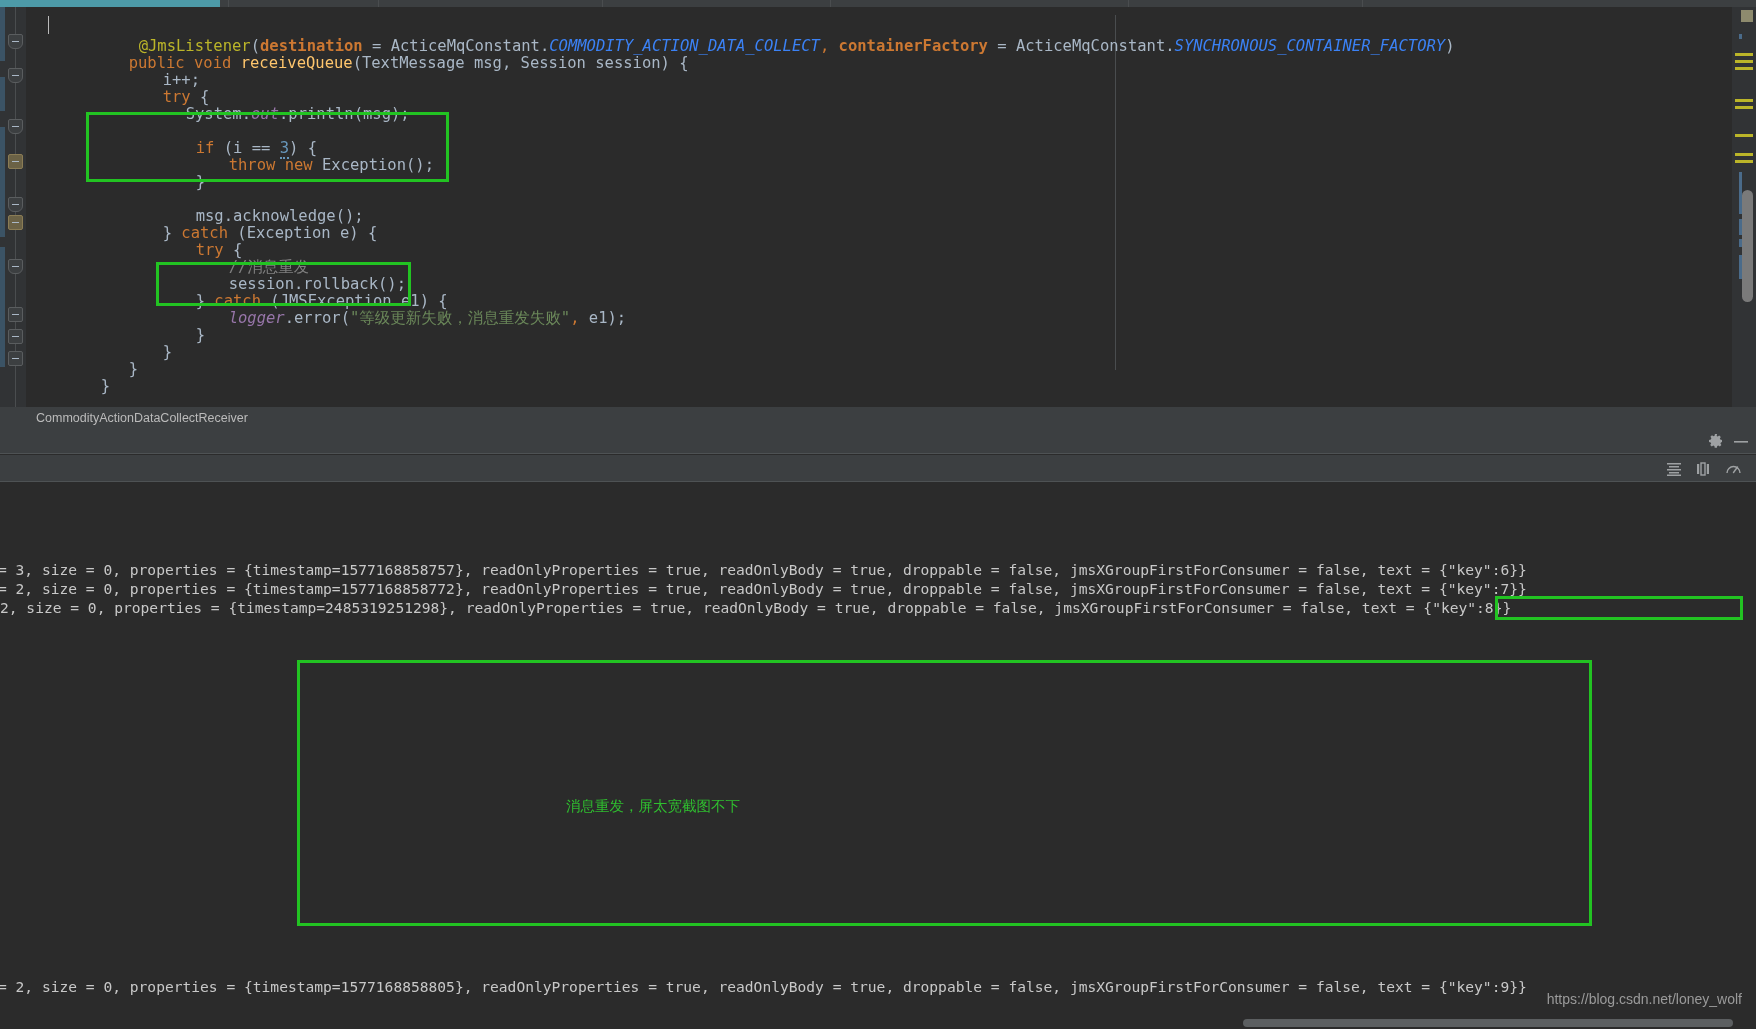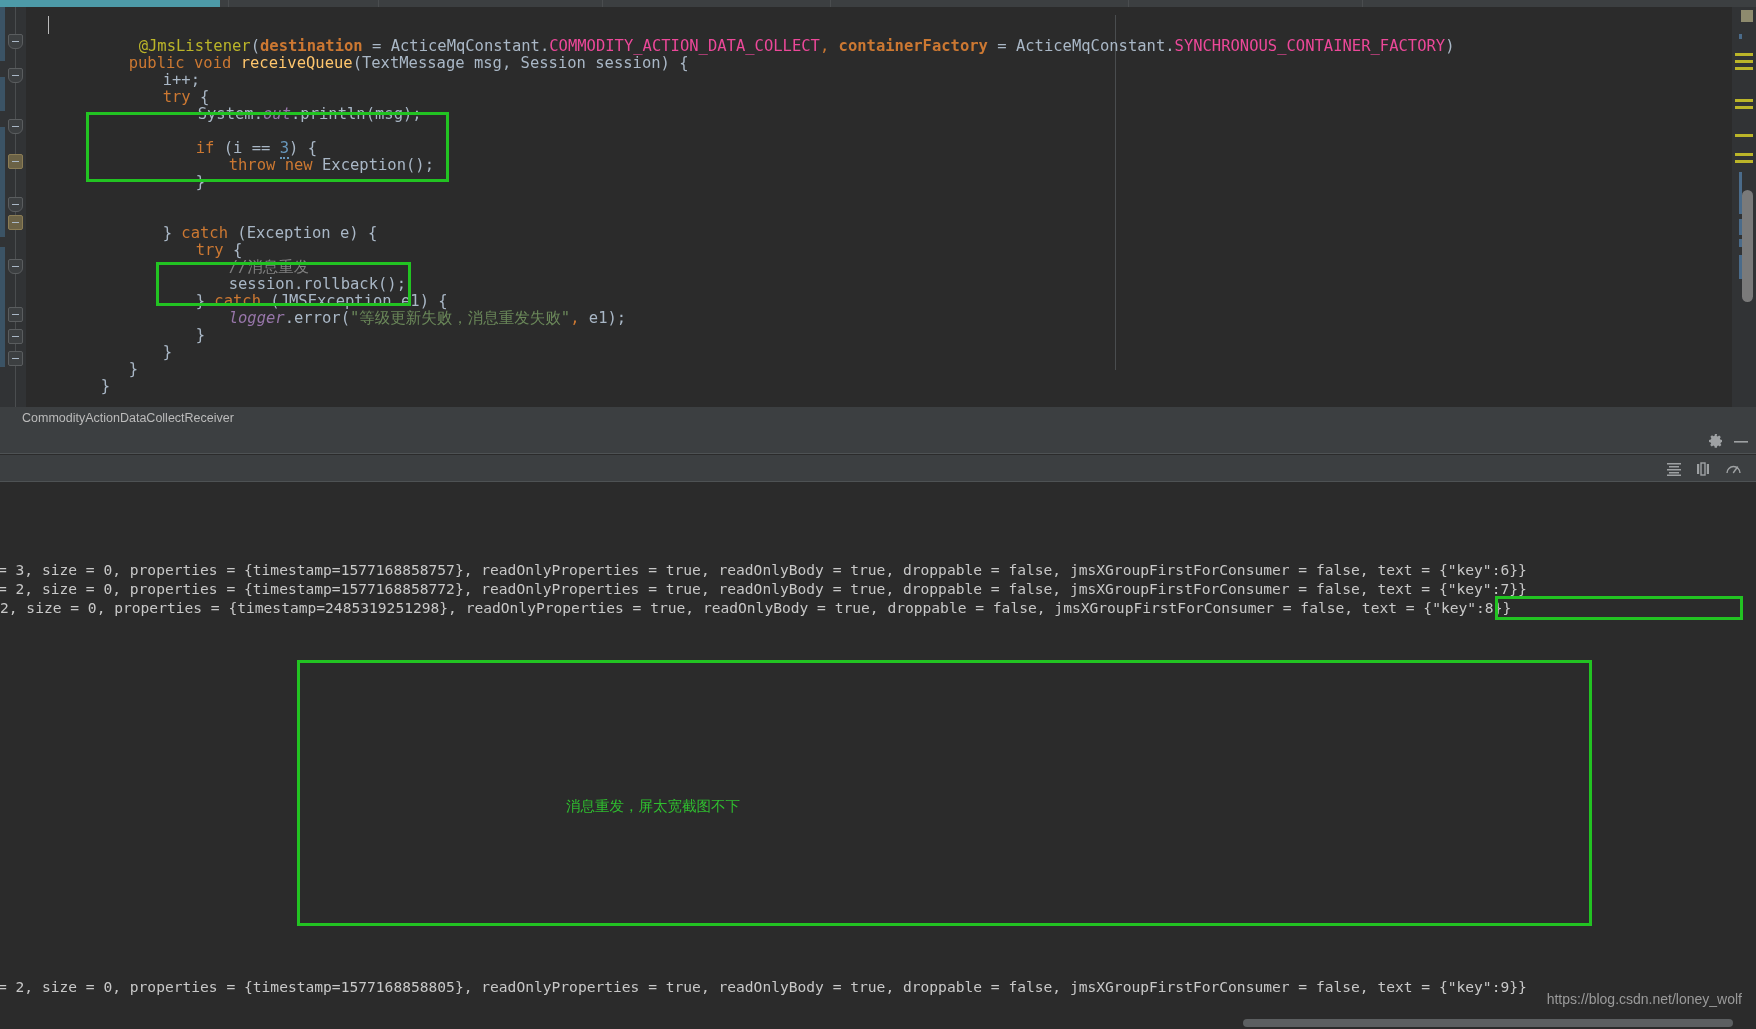--- a/index.html
+++ b/index.html
@@ -45,21 +45,21 @@
     font-size:15.5px; line-height:19.5px;
     white-space:pre; color:#a9b7c6;
   }
   .caret { position:absolute; left:22px; top:9px; width:1px; height:18px; background:#bbbbbb; }
   .guideline { position:absolute; left:1089px; top:8px; width:1px; height:355px; background:#4a4d4f; }
 
   .kw    { color:#cc7832; }
   .kwb   { color:#cc7832; font-weight:bold; }
   .ann   { color:#bbb529; }
   .meth  { color:#ffc66d; }
-  .cnst  { color:#ec4899; }
+  .cnst  { color:#3b82f6; font-style:italic; }
   .str   { color:#6a8759; }
   .num   { color:#6897bb; }
   .cmt   { color:#808080; }
   .pln   { color:#a9b7c6; }
   .var   { color:#9876aa; font-style:italic; }
   .wavy  { border-bottom:2px dotted #6897bb; }
 
   
   .rgutter { position:absolute; top:0; right:0; width:24px; height:400px; background:#313335; }
   .rmark { position:absolute; right:3px; height:3px; }
@@ -68,21 +68,21 @@
   .scrollthumb {
     position:absolute; right:3px; width:11px; border-radius:6px; background:#7a7a7a;
   }
   .rtop { position:absolute; right:3px; top:3px; width:12px; height:12px; background:#8e8b6e; }
 
   
   .breadcrumb {
     position:absolute; top:407px; left:0; width:1756px; height:22px;
     background:#3c3f41;
     font-family:"Liberation Sans", sans-serif; font-size:12.5px; color:#bbbbbb;
-    padding-left:22px; line-height:22px;
+    padding-left:36px; line-height:22px;
   }
 
   
   .ctoolbar1 {
     position:absolute; top:429px; left:0; width:1756px; height:25px;
     background:#3c3f41; border-bottom:1px solid #4e5254;
   }
   .ctoolbar2 {
     position:absolute; top:455px; left:0; width:1756px; height:27px;
     background:#3c3f41; border-bottom:1px solid #4e5254;
@@ -166,36 +166,39 @@
       </div>
 
       <div class="codeline" style="top:44px;left:62px;">
         <span class="pln">i++;</span>
       </div>
 
       <div class="codeline" style="top:61px;left:62px;">
         <span class="kw">try </span><span class="pln">{</span>
       </div>
 
-      <div class="codeline" style="top:78px;left:97px;">
+      <div class="codeline" style="top:78px;left:85px;">
         <span class="pln">System.</span><span class="var">out</span><span class="pln">.println(msg);</span>
       </div>
 
       <div class="codeline" style="top:112px;left:95px;">
         <span class="kw">if </span><span class="pln">(i == </span><span class="num wavy">3</span><span class="pln">) {</span>
       </div>
 
       <div class="codeline" style="top:129px;left:128px;">
         <span class="kw">throw new </span><span class="pln">Exception();</span>
       </div>
 
       <div class="codeline" style="top:146px;left:95px;">
         <span class="pln">}</span>
       </div>
 
+      <div class="codeline" style="top:180px;left:95px;">
+        <span class="pln">msg.acknowledge();</span>
+      </div>
 
       <div class="codeline" style="top:197px;left:62px;">
         <span class="pln">} </span><span class="kw">catch </span><span class="pln">(Exception e) {</span>
       </div>
 
       <div class="codeline" style="top:214px;left:95px;">
         <span class="kw">try </span><span class="pln">{</span>
       </div>
 
       <div class="codeline" style="top:231px;left:128px;text-align:center;">

